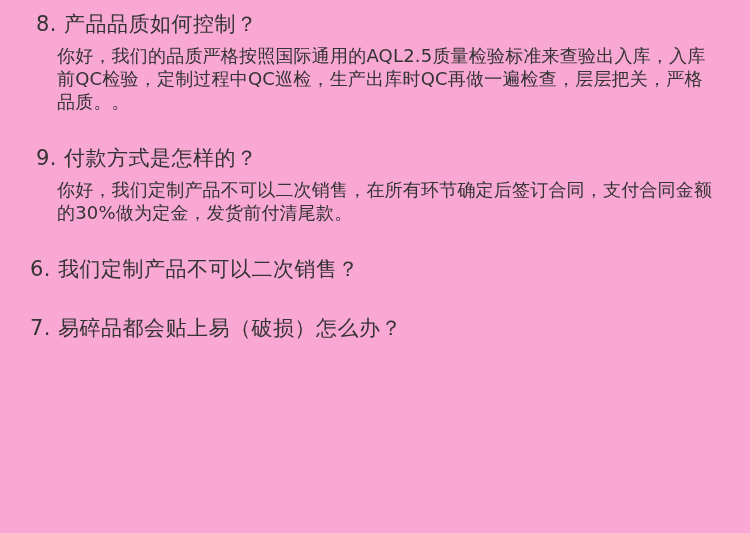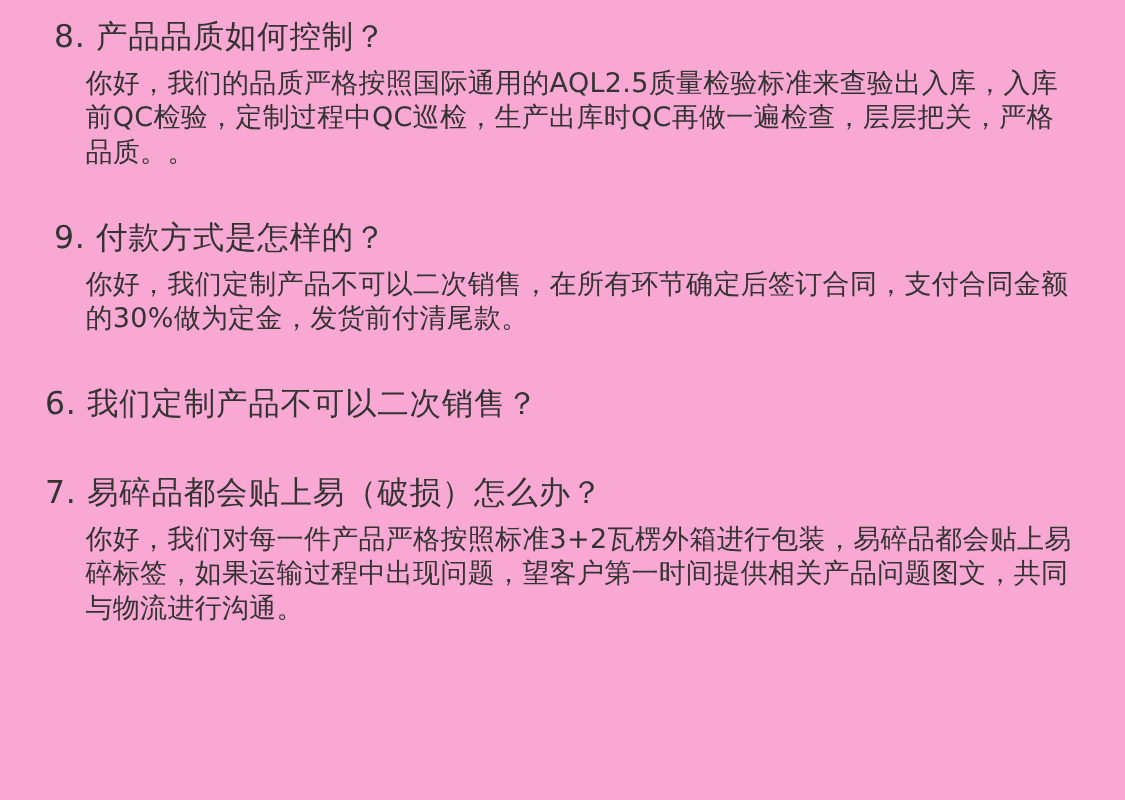--- a/index.html
+++ b/index.html
@@ -64,18 +64,15 @@
     <p class="faq-a">你好，我们定制产品不可以二次销售，在所有环节确定后签订合同，支付合同金额
 的30%做为定金，发货前付清尾款。</p>
   </section>
 
   <section class="faq-item two-digit">
     <h2 class="faq-q"><span class="num">6.</span><span>我们定制产品不可以二次销售？</span></h2>
   </section>
 
   <section class="faq-item two-digit">
     <h2 class="faq-q"><span class="num">7.</span><span>易碎品都会贴上易（破损）怎么办？</span></h2>
-    <p class="faq-a">你好，我们对每一件产品严格按照标准3+2瓦楞外箱进行包装，易碎品都会贴上易
-碎标签，如果运输过程中出现问题，望客户第一时间提供相关产品问题图文，共同
-与物流进行沟通。</p>
   </section>
 
 </div>
 
 </body></html>

